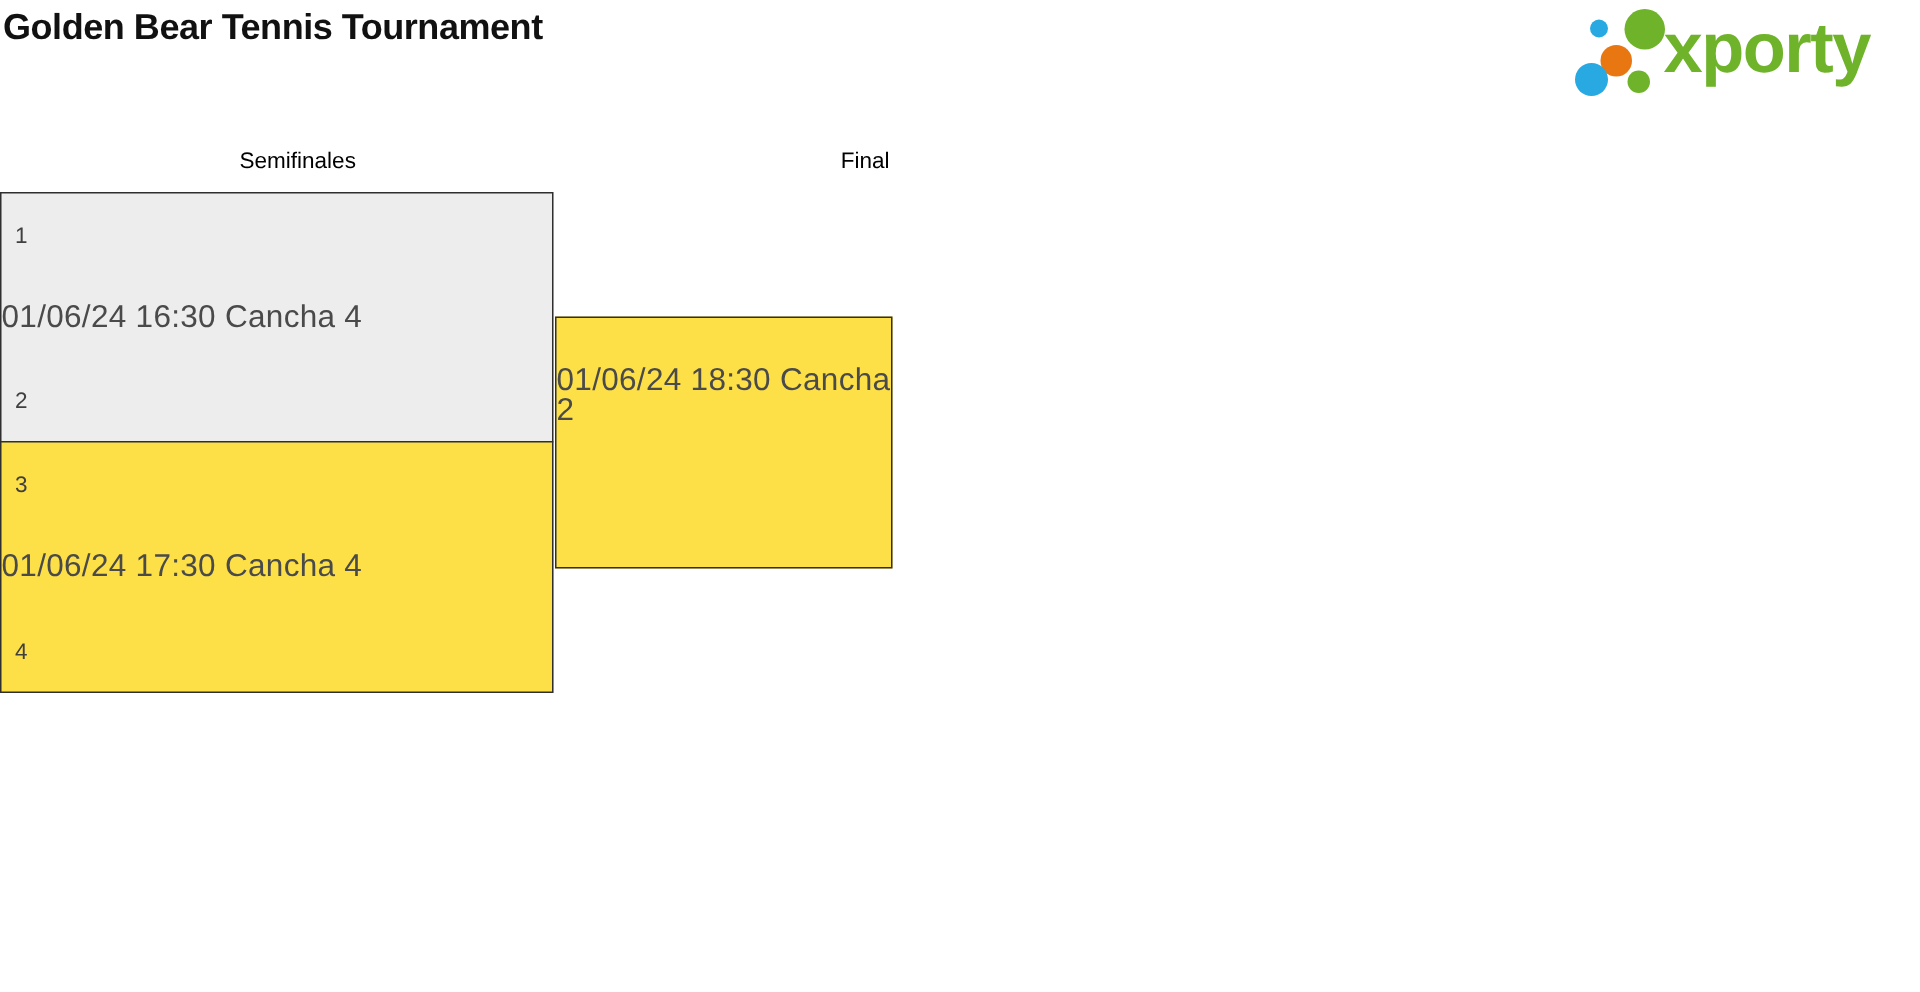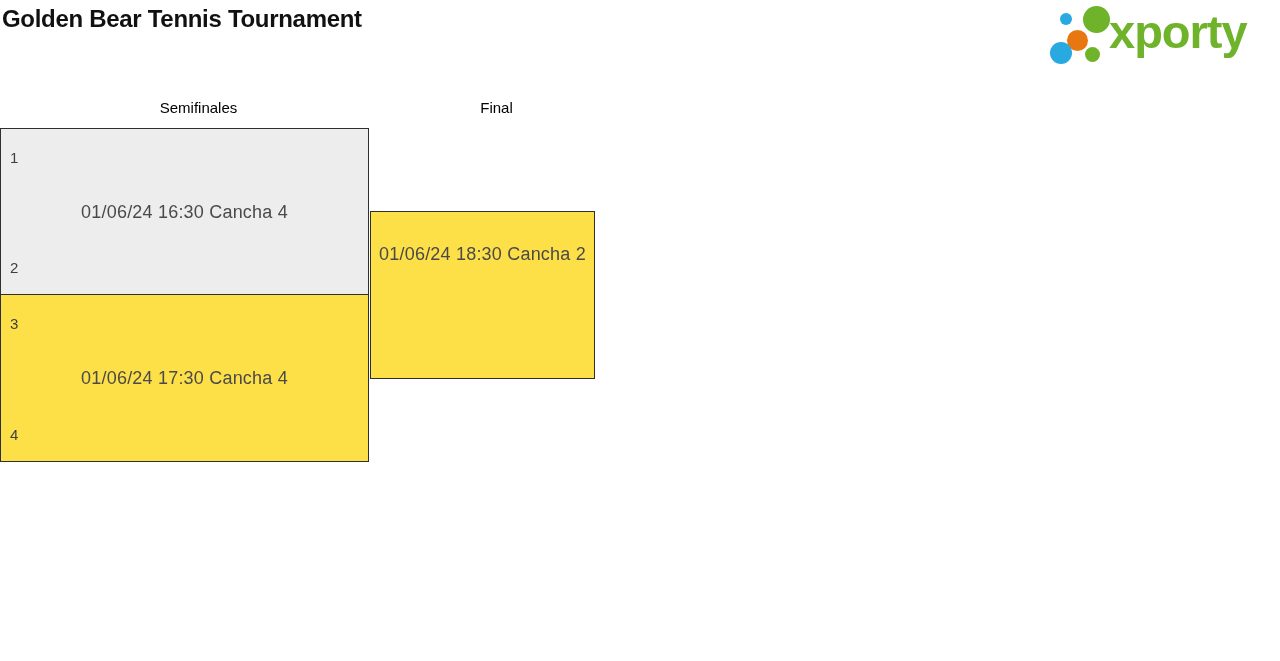--- a/index.html
+++ b/index.html
@@ -29,39 +29,39 @@
     letter-spacing: -1px; color: #6eb32a;
   }
 
   
   .round-label {
     position: absolute; top: 98px; height: 19px;
     font-size: 15px; line-height: 19px; font-weight: 500;
     color: #000000; text-align: center; margin-left: 14px;
   }
   .round-label.semis { left: 0; width: 369px; }
-  .round-label.final { left: 370px; width: 225px; }
+  .round-label.final { left: 354px; width: 225px; text-align: right; }
 
   .match {
     position: absolute; border: 1px solid #2f2f2f; background: #fde047; cursor: pointer;
   }
   .match.sf1 { left: 0; top: 128px; width: 369px; height: 167px; background: #ededed; }
   .match.sf2 { left: 0; top: 294px; width: 369px; height: 168px; }
   .match.final-match { left: 370px; top: 211px; width: 225px; height: 168px; }
 
   .seed {
     position: absolute; left: 9px;
     font-size: 15px; line-height: 20px; color: #3f3f3f;
   }
   .seed.top { top: 19px; }
   .seed.bottom { bottom: 16px; }
 
   .schedule {
     position: absolute; left: 0; width: 100%;
-    text-align: center; font-size: 18px; line-height: 20px;
+    font-size: 21px; line-height: 20px;
     letter-spacing: 0.2px; color: #4a4a4a;
   }
   .schedule.centered { top: 50%; transform: translateY(-50%); }
   .schedule.upper { top: 32px; }
 </style>
 </head>
 <body>
 
 <div class="page">
 

